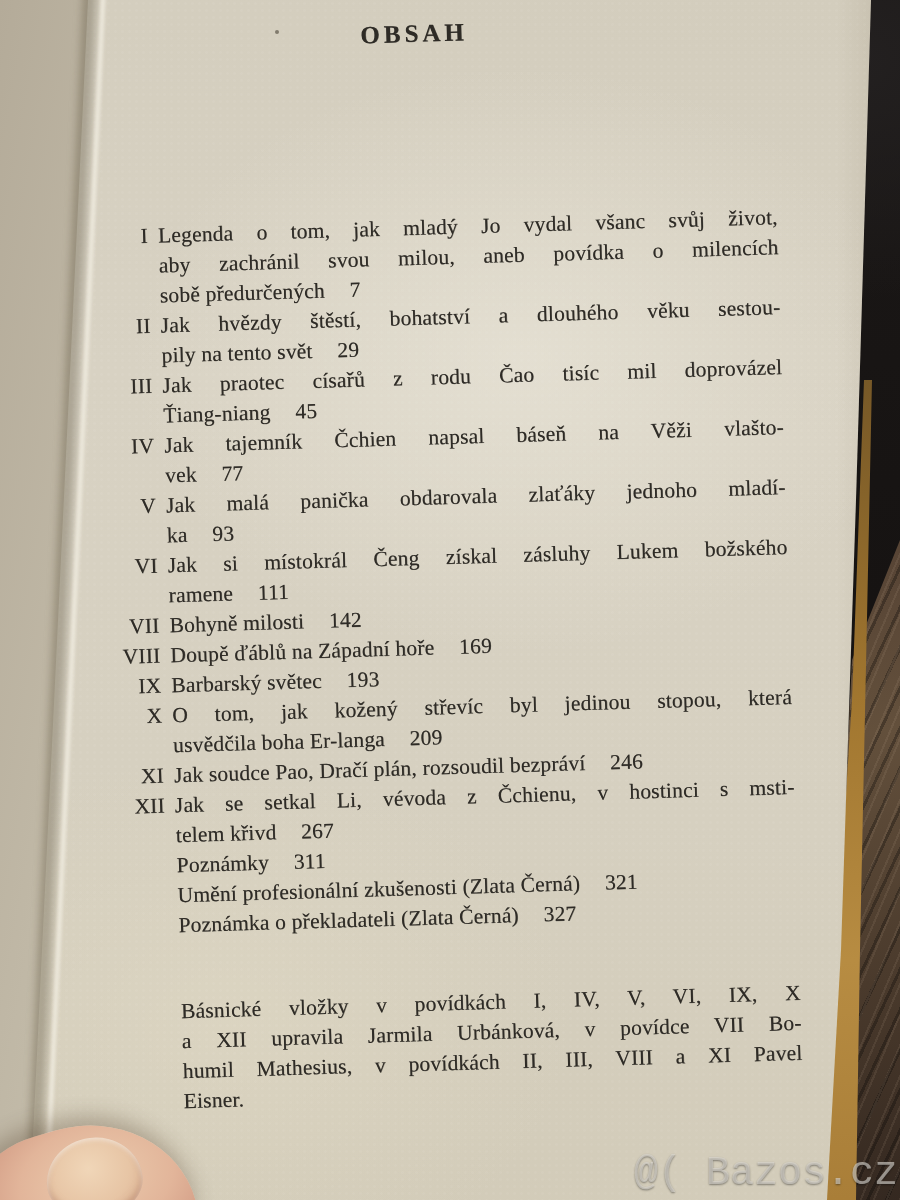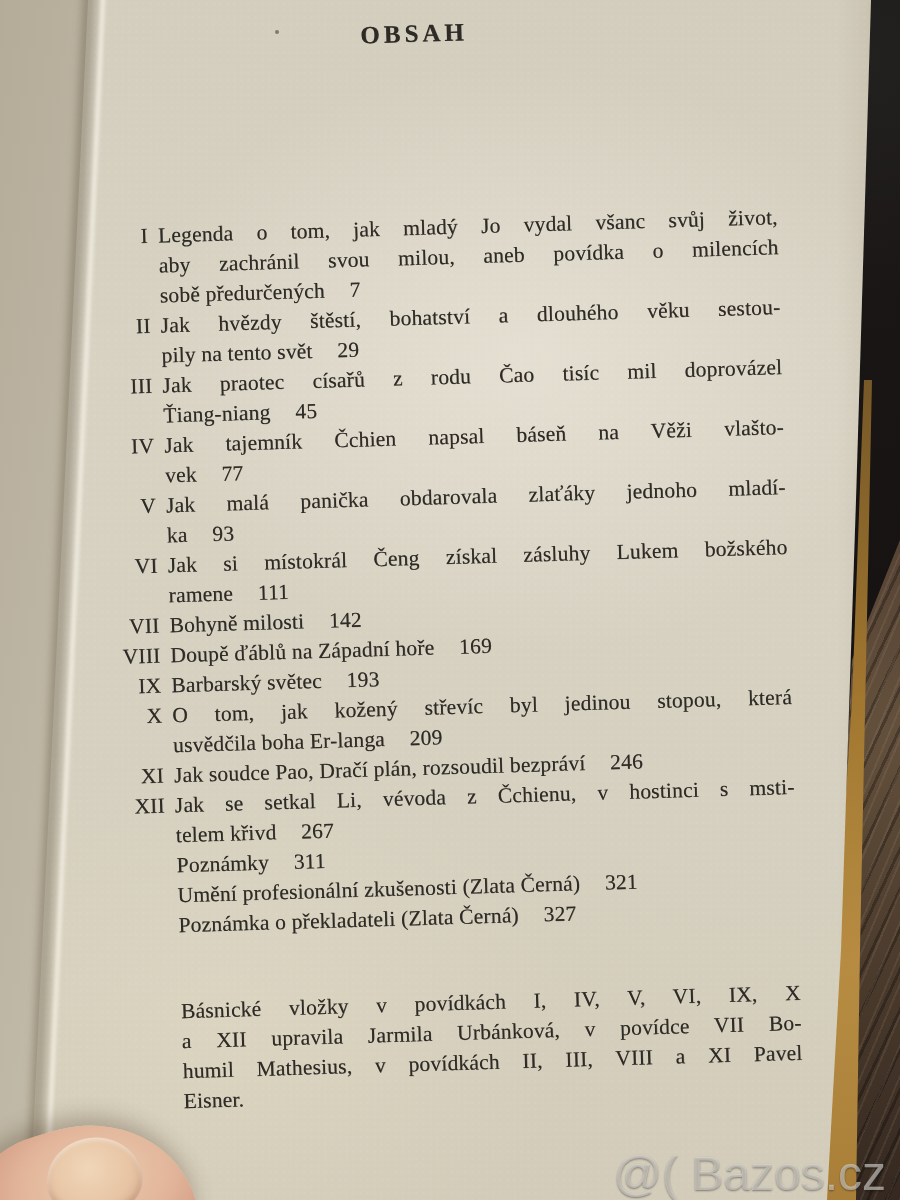--- a/index.html
+++ b/index.html
@@ -120,23 +120,23 @@
     position: absolute; left: 96px; top: 16px; width: 96px; height: 80px;
     transform: rotate(9deg);
     border-radius: 50% 50% 48% 52% / 55% 55% 45% 45%;
     background: radial-gradient(ellipse at 45% 38%, #f0d6b8 0%, #e7c5a5 55%, #d7ab8d 100%);
     box-shadow: inset 0 2px 5px rgba(255,255,255,0.55), inset 0 -4px 7px rgba(165,112,88,0.55);
   }
 
   
   .watermark {
     position: absolute; z-index: 9;
-    right: 14px; bottom: 6px;
-    font-family: Liberation Sans, sans-serif;
-    font-size: 48px; line-height: 40px;
+    right: 2px; bottom: 6px;
+    font-family: Liberation Mono, monospace;
+    font-size: 40px; line-height: 40px;
     color: rgba(224,221,213,0.55);
     text-shadow: 0 1px 2px rgba(0,0,0,0.40), 0 0 1px rgba(255,255,255,0.18);
     white-space: nowrap;
   }
 </style>
 </head>
 <body>
 
 <div class="stage">
   <div class="backdrop"></div>

